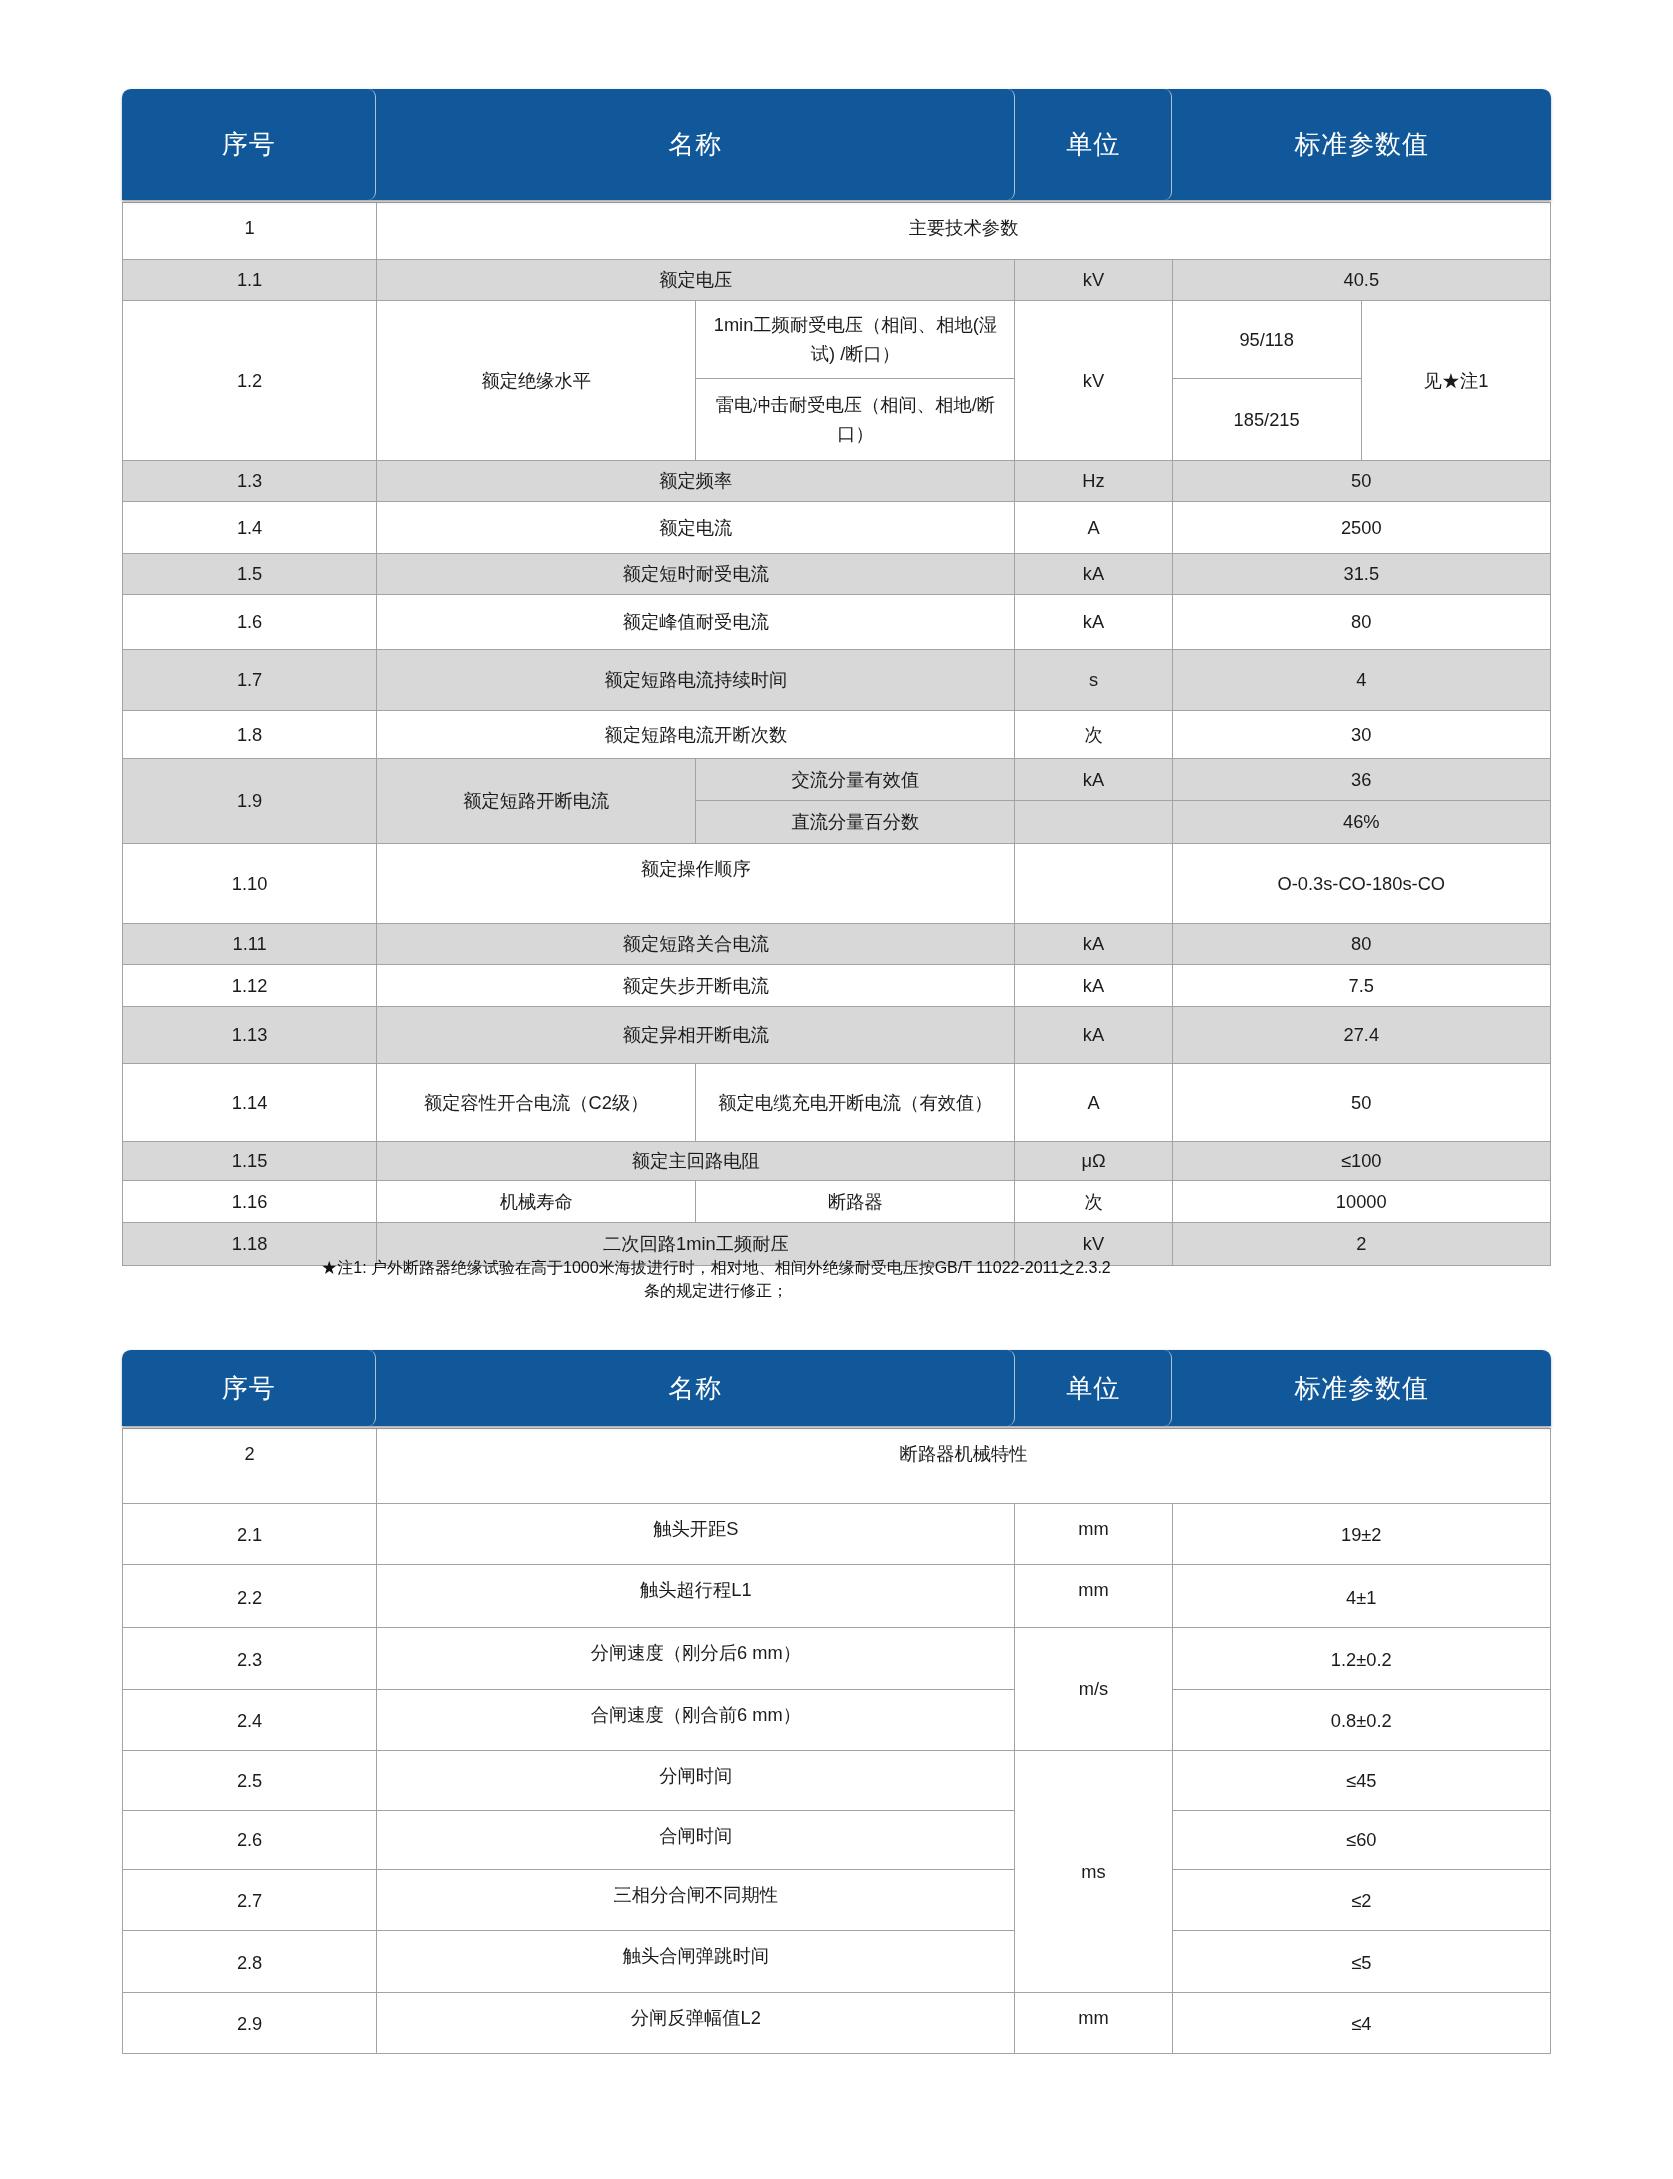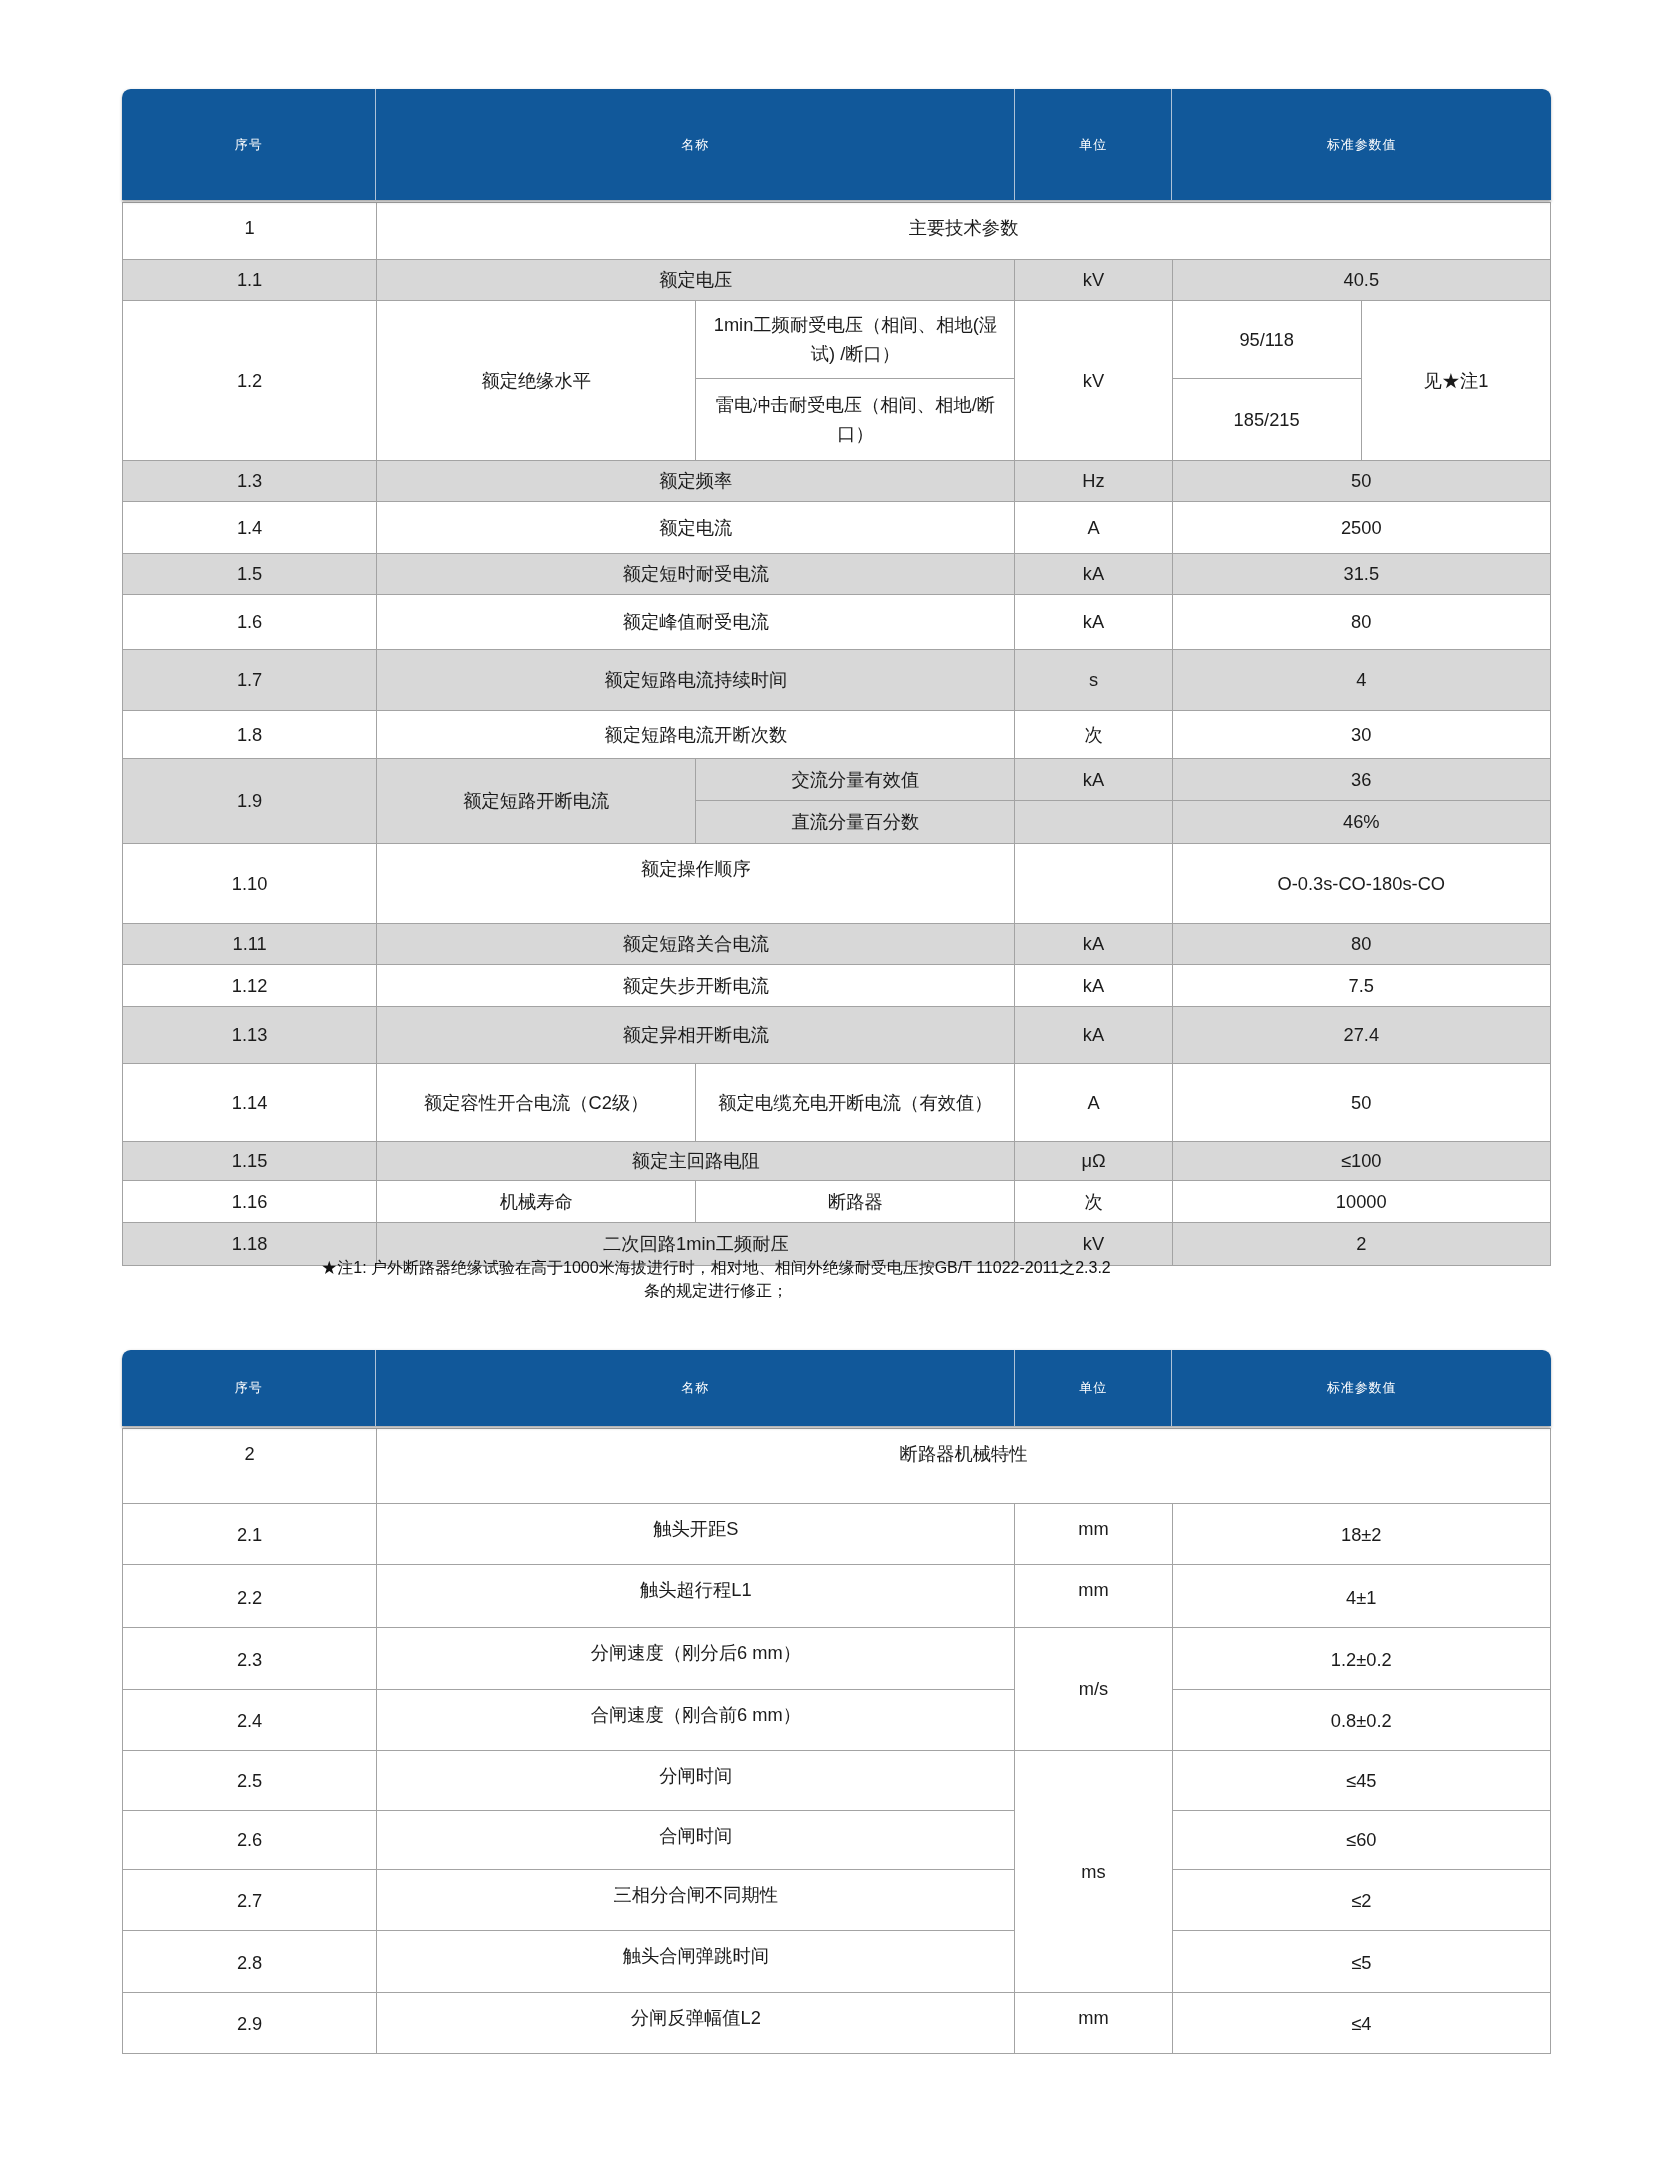--- a/index.html
+++ b/index.html
@@ -15,22 +15,23 @@
     display:grid; grid-template-columns:17.8% 44.7% 11% 26.5%;
     background:#11589a; color:#ffffff;
     border-radius:8.7px 8.7px 0 0;
     box-shadow:0 1.7px 2.6px rgba(70,70,70,.45);
     position:relative; z-index:1;
   }
   #t1 .thead { height:111px; }
   #t2 .thead { height:76px; }
   .thead .th {
     display:flex; align-items:center; justify-content:center;
-    font-size:13px; letter-spacing:0.9px;
+    font-size:26px; letter-spacing:0.9px;
     border-right:0.9px solid rgba(225,230,236,.75);
+    border-radius:8px;
   }
   .thead .th:last-child { border-right:none; }
 
   table { width:100%; border-collapse:collapse; table-layout:fixed; margin-top:1.7px; }
   td {
     border:0.9px solid #a3a3a3; background:#ffffff;
     text-align:center; vertical-align:middle;
     font-size:18.3px; line-height:1.6; padding:1.7px 7px; overflow:hidden;
   }
   tr.stripe td { background:#d8d8d8; }
@@ -209,21 +210,21 @@
     </colgroup>
     <tbody>
         <tr style="height:75px">
       <td class="vt">2</td>
       <td class="vt" colspan="5">断路器机械特性</td>
     </tr>
     <tr style="height:61px">
       <td class="vb">2.1</td>
       <td class="vt" colspan="2">触头开距S</td>
       <td class="vt">mm</td>
-      <td class="vb" colspan="2">18±2</td>
+      <td class="vb" colspan="2">19±2</td>
     </tr>
     <tr style="height:63px">
       <td class="vb">2.2</td>
       <td class="vt" colspan="2">触头超行程L1</td>
       <td class="vt">mm</td>
       <td class="vb" colspan="2">4±1</td>
     </tr>
     <tr style="height:62px">
       <td class="vb">2.3</td>
       <td class="vt" colspan="2">分闸速度（刚分后6 mm）</td>

